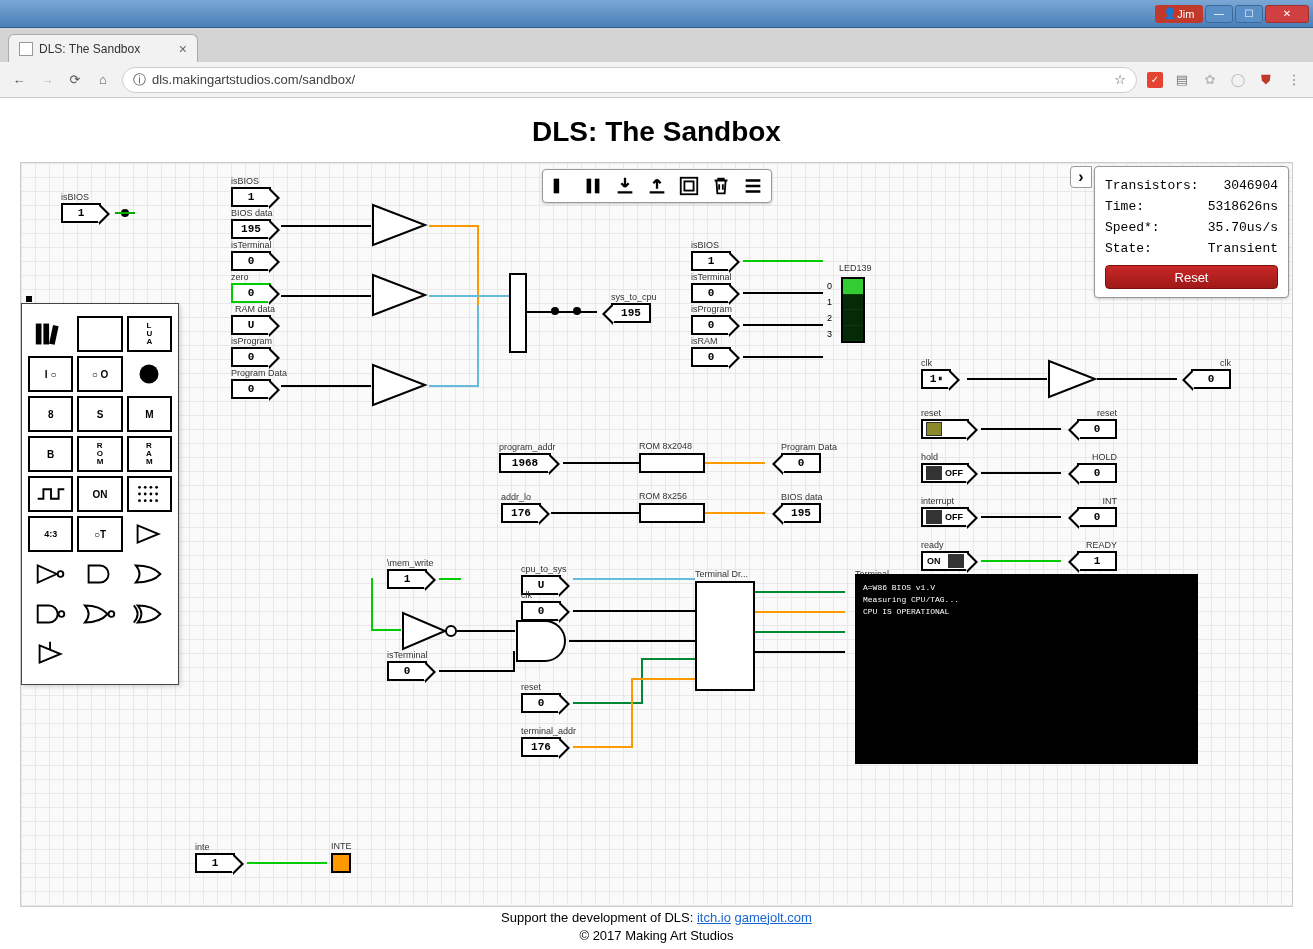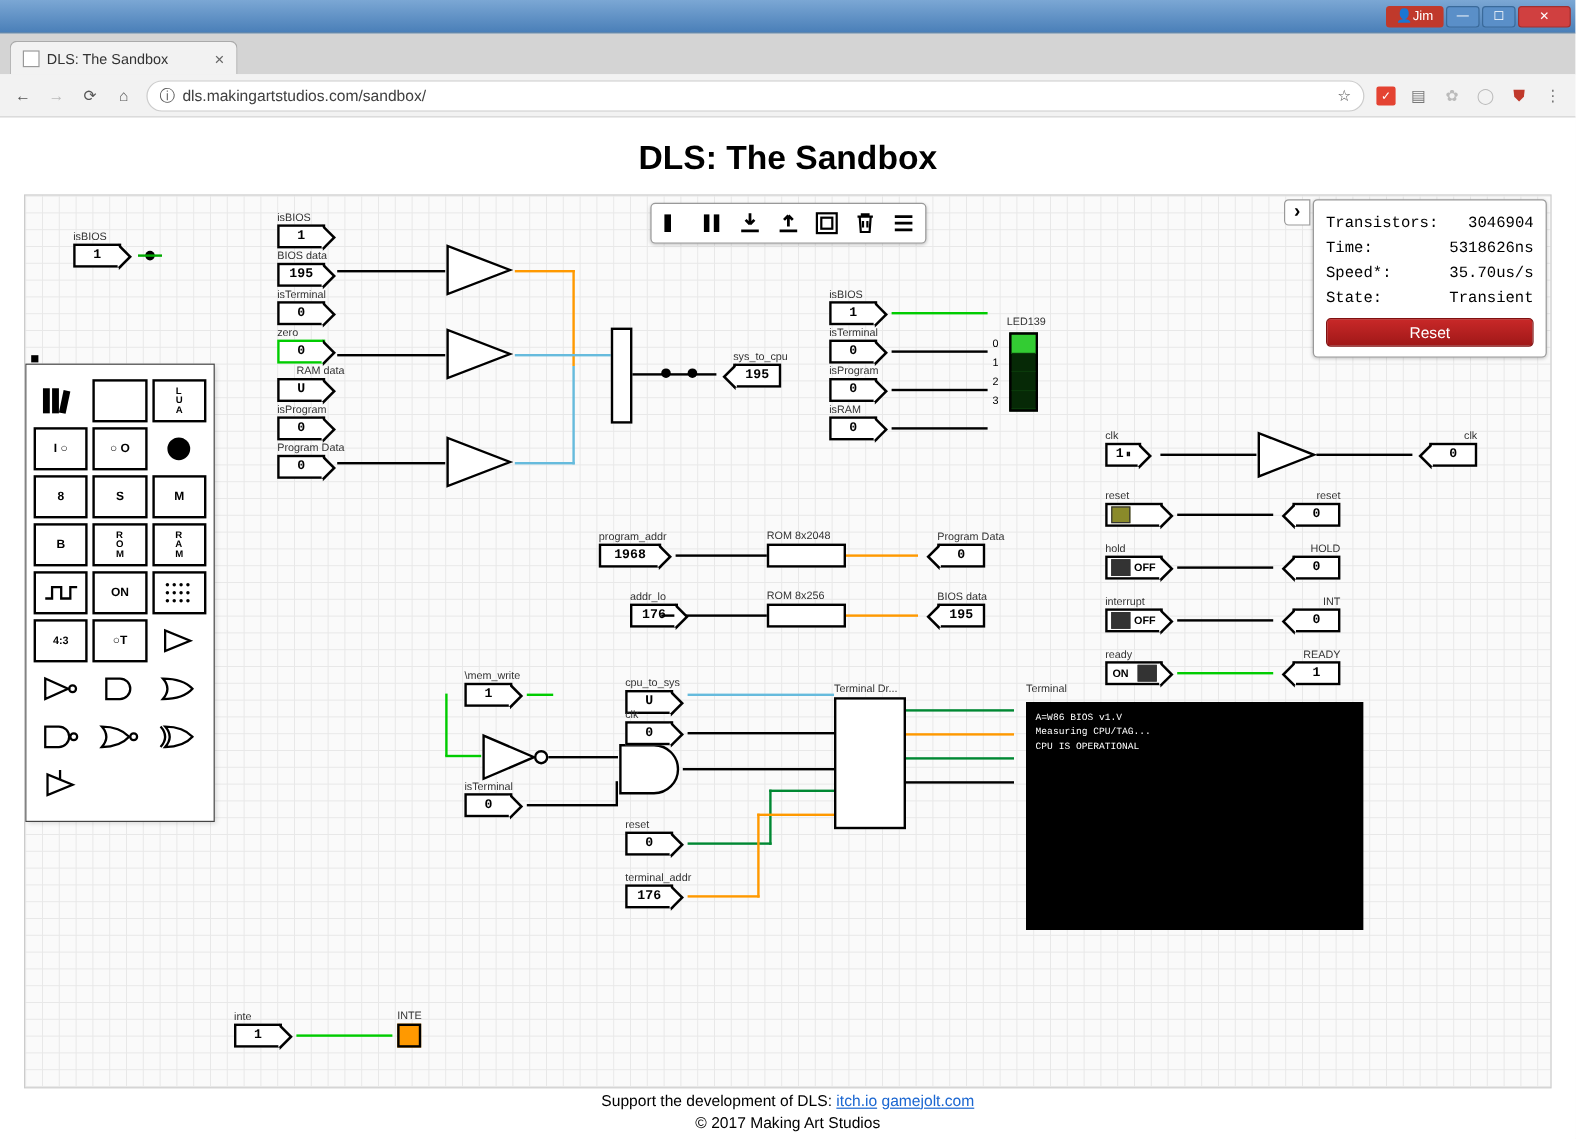--- a/index.html
+++ b/index.html
@@ -211,21 +211,21 @@
     </div>
     <div class="node" style="top:88px;left:210px;">
       <div class="pin-label" style="top:-11px;left:0">isTerminal</div>
       <div class="val-box arrow-r">0</div>
     </div>
     <div class="node" style="top:120px;left:210px;">
       <div class="pin-label" style="top:-11px;left:0">zero</div>
       <div class="val-box arrow-r" style="border-color:#0c0">0</div>
     </div>
     <div class="node" style="top:152px;left:210px;">
-      <div class="pin-label" style="top:-11px;left:16px">RAM data</div>
+      <div class="pin-label" style="top:-11px;left:4px">RAM data</div>
       <div class="val-box arrow-r">U</div>
     </div>
     <div class="node" style="top:184px;left:210px;">
       <div class="pin-label" style="top:-11px;left:0">isProgram</div>
       <div class="val-box arrow-r">0</div>
     </div>
     <div class="node" style="top:216px;left:210px;">
       <div class="pin-label" style="top:-11px;left:0">Program Data</div>
       <div class="val-box arrow-r">0</div>
     </div>
@@ -304,21 +304,21 @@
     </div>
     <div class="pin-label" style="top:278px;left:618px">ROM 8x2048</div>
     <div class="chip" style="top:290px;left:618px;width:66px;height:20px"></div>
     <div class="wire h" style="top:299px;left:542px;width:76px"></div>
     <div class="wire h" style="top:299px;left:684px;width:60px;background:#f90"></div>
     <div class="node" style="top:290px;left:760px">
       <div class="pin-label" style="top:-11px;left:0">Program Data</div>
       <div class="val-box arrow-l">0</div>
     </div>
 
-    <div class="node" style="top:340px;left:504px">
+    <div class="node" style="top:340px;left:480px">
       <div class="pin-label" style="top:-11px;left:0">addr_lo</div>
       <div class="val-box arrow-r">176</div>
     </div>
     <div class="pin-label" style="top:328px;left:618px">ROM 8x256</div>
     <div class="chip" style="top:340px;left:618px;width:66px;height:20px"></div>
     <div class="wire h" style="top:349px;left:530px;width:88px"></div>
     <div class="wire h" style="top:349px;left:684px;width:60px;background:#f90"></div>
     <div class="node" style="top:340px;left:760px">
       <div class="pin-label" style="top:-11px;left:0">BIOS data</div>
       <div class="val-box arrow-l">195</div>
@@ -451,21 +451,21 @@
     <div class="wire h" style="top:583px;left:552px;width:60px;background:#f90"></div>
     <div class="wire v" style="top:515px;left:610px;height:70px;background:#f90"></div>
     <div class="wire h" style="top:515px;left:610px;width:64px;background:#f90"></div>
 
     <div class="wire h" style="top:428px;left:734px;width:90px;background:#083"></div>
     <div class="wire h" style="top:448px;left:734px;width:90px;background:#f90"></div>
     <div class="wire h" style="top:468px;left:734px;width:90px;background:#083"></div>
     <div class="wire h" style="top:488px;left:734px;width:90px"></div>
 
     <div class="pin-label" style="top:406px;left:834px">Terminal</div>
-    <div class="terminal" style="top:422px;left:834px;width:281px;height:190px">
+    <div class="terminal" style="top:411px;left:834px;width:343px;height:190px">
       <div>A=W86 BIOS v1.V</div>
       <div>Measuring CPU/TAG...</div>
       <div>CPU IS OPERATIONAL</div>
     </div>
 
     <div class="node" style="top:690px;left:174px">
       <div class="pin-label" style="top:-11px;left:0">inte</div>
       <div class="val-box arrow-r">1</div>
     </div>
     <div class="wire h" style="top:699px;left:226px;width:80px;background:#0c0"></div>

